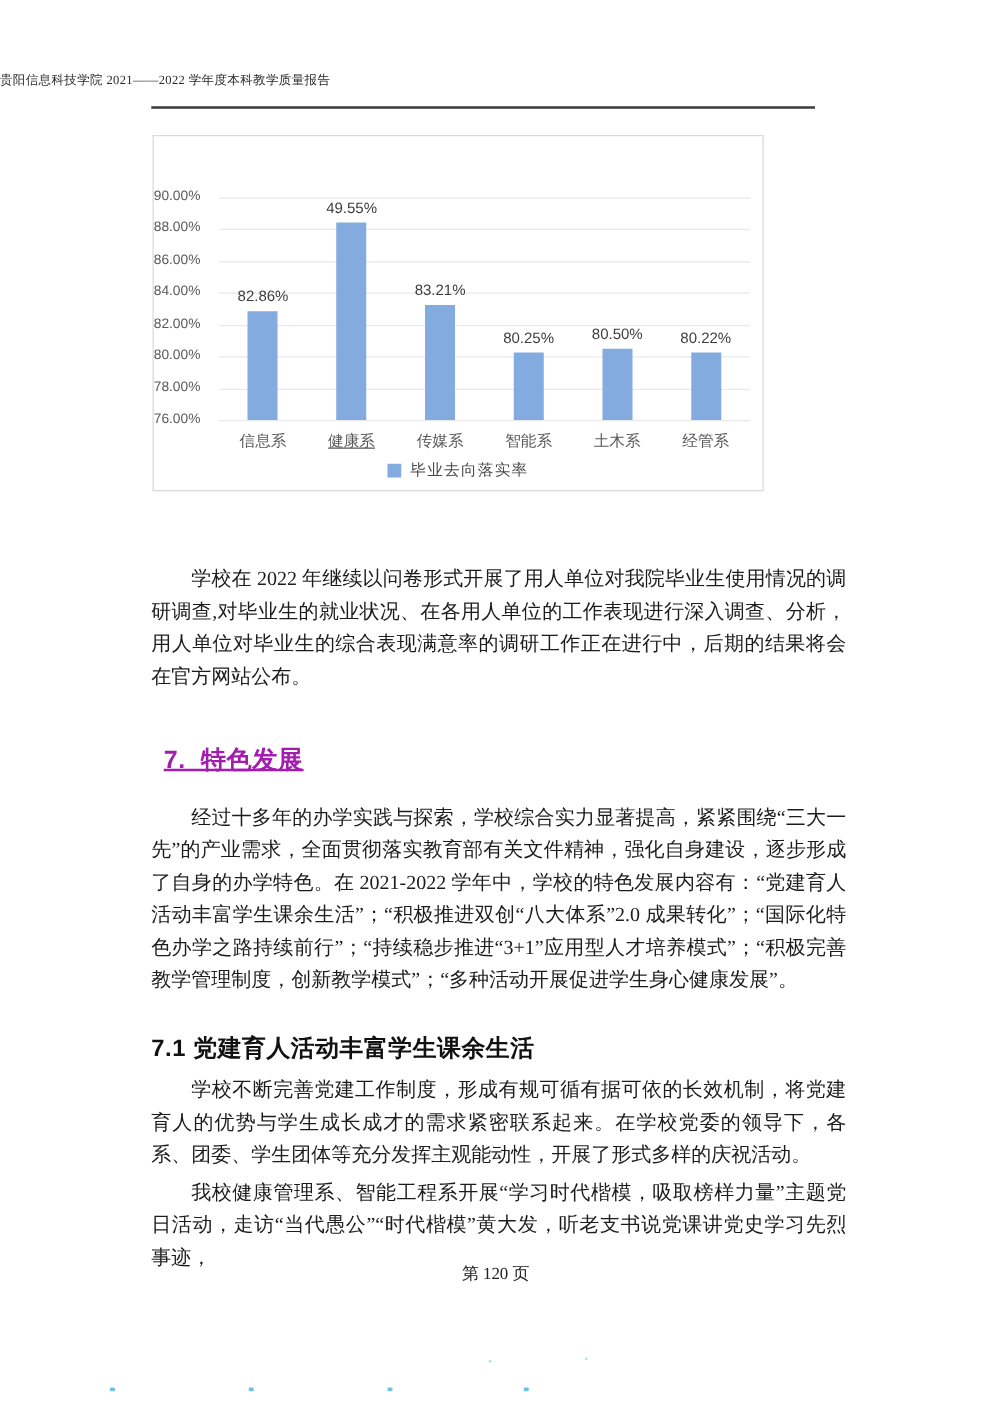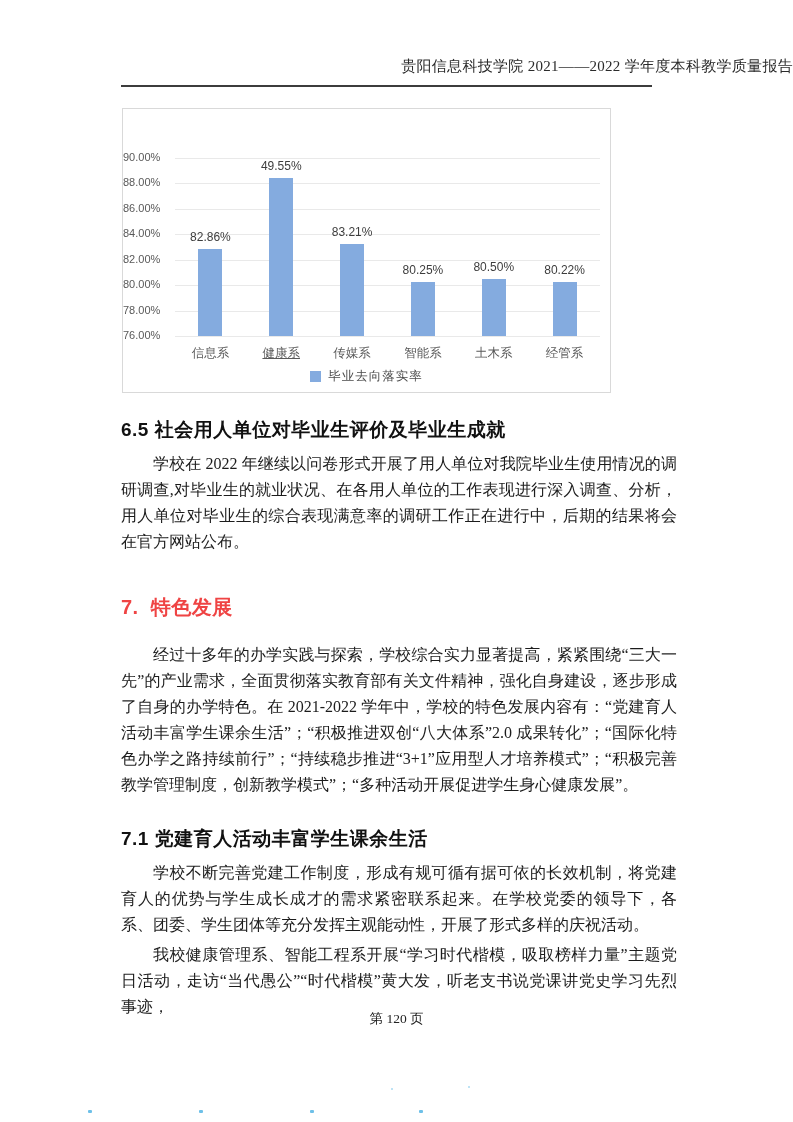--- a/index.html
+++ b/index.html
@@ -4,22 +4,22 @@
 <style>
   html,body{margin:0;padding:0;}
   body{
     width:793px;height:1122px;position:relative;background:#ffffff;overflow:hidden;
     font-family:"Liberation Serif","DejaVu Serif",serif;color:#1f1f1f;
   }
   .page{position:absolute;inset:0;}
 
   
   .header-title{
-    position:absolute;top:57px;left:0;right:0;text-align:right;
-    font-size:15px;color:#2b2b2b;letter-spacing:0.3px;
+    position:absolute;top:57px;left:0;right:0;text-align:left;
+    font-size:10px;color:#2b2b2b;letter-spacing:0.3px;
   }
   .header-rule{position:absolute;top:85px;left:121px;width:531px;height:2px;background:#3c3c3c;}
 
   
   .chart{
     position:absolute;left:122px;top:108px;width:487px;height:283px;
     border:1px solid #d9d9d9;background:#fff;margin:0;
   }
   .chart-title{
     position:absolute;top:7px;left:0;right:0;text-align:center;
@@ -36,22 +36,22 @@
   }
   .legend-swatch{width:11px;height:11px;display:inline-block;}
   .legend-label{font:12.5px "Liberation Sans","DejaVu Sans",sans-serif;color:#4a4a4a;letter-spacing:1px;}
 
   
   .h-sub{
     position:absolute;left:121px;margin:0;font:bold 19px "Liberation Sans","DejaVu Sans",sans-serif;
     color:#111;white-space:pre-wrap;letter-spacing:0.5px;
   }
   .h-main{
-    position:absolute;left:121px;margin:0;font:bold 20px "Liberation Sans","DejaVu Sans",sans-serif;
-    color:#ef4444;white-space:pre-wrap;letter-spacing:0.5px;
+    position:absolute;left:131px;margin:0;font:bold 20px "Liberation Sans","DejaVu Sans",sans-serif;
+    color:#a21caf;white-space:pre-wrap;letter-spacing:0.5px;text-decoration:underline;
   }
   .para{
     position:absolute;left:121px;width:556px;margin:0;
     font-size:16px;line-height:26px;text-align:justify;text-indent:2em;color:#1c1c1c;
   }
   .footer{
     position:absolute;top:1010px;left:0;right:0;text-align:center;
     font-size:13.5px;color:#222;
   }
   .speck{position:absolute;background:#6ec0e8;border-radius:1px;}
@@ -100,21 +100,20 @@
         <div class="bar" style="left: 429.6px; width: 24px; top: 173.3px; height: 53.7px; background: rgb(132, 171, 223);"></div>
         <div class="dlabel" style="left: 406.6px; width: 70px; top: 154.3px;">80.22%</div>
         <div class="cat" style="left: 406.2px; width: 70.8px; top: 236px;">经管系</div>
       </div>
     <div class="chart-legend">
       <span class="legend-swatch" style="background: rgb(132, 171, 223);"></span>
       <span class="legend-label">毕业去向落实率</span>
     </div>
   </figure>
 
-  <h2 class="h-sub" style="top:417px;">6.5 社会用人单位对毕业生评价及毕业生成就</h2>
   <p class="para" style="top:451px;">学校在 2022 年继续以问卷形式开展了用人单位对我院毕业生使用情况的调研调查,对毕业生的就业状况、在各用人单位的工作表现进行深入调查、分析，用人单位对毕业生的综合表现满意率的调研工作正在进行中，后期的结果将会在官方网站公布。</p>
 
   <h1 class="h-main" style="top:594px;">7.  特色发展</h1>
   <p class="para" style="top:642px;">经过十多年的办学实践与探索，学校综合实力显著提高，紧紧围绕“三大一先”的产业需求，全面贯彻落实教育部有关文件精神，强化自身建设，逐步形成了自身的办学特色。在 2021-2022 学年中，学校的特色发展内容有：“党建育人活动丰富学生课余生活”；“积极推进双创“八大体系”2.0 成果转化”；“国际化特色办学之路持续前行”；“持续稳步推进“3+1”应用型人才培养模式”；“积极完善教学管理制度，创新教学模式”；“多种活动开展促进学生身心健康发展”。</p>
 
   <h2 class="h-sub" style="top:826px;">7.1 党建育人活动丰富学生课余生活</h2>
   <p class="para" style="top:860px;">学校不断完善党建工作制度，形成有规可循有据可依的长效机制，将党建育人的优势与学生成长成才的需求紧密联系起来。在学校党委的领导下，各系、团委、学生团体等充分发挥主观能动性，开展了形式多样的庆祝活动。</p>
   <p class="para" style="top:942px;">我校健康管理系、智能工程系开展“学习时代楷模，吸取榜样力量”主题党日活动，走访“当代愚公”“时代楷模”黄大发，听老支书说党课讲党史学习先烈事迹，</p>
 
   <div class="footer">第 120 页</div>

